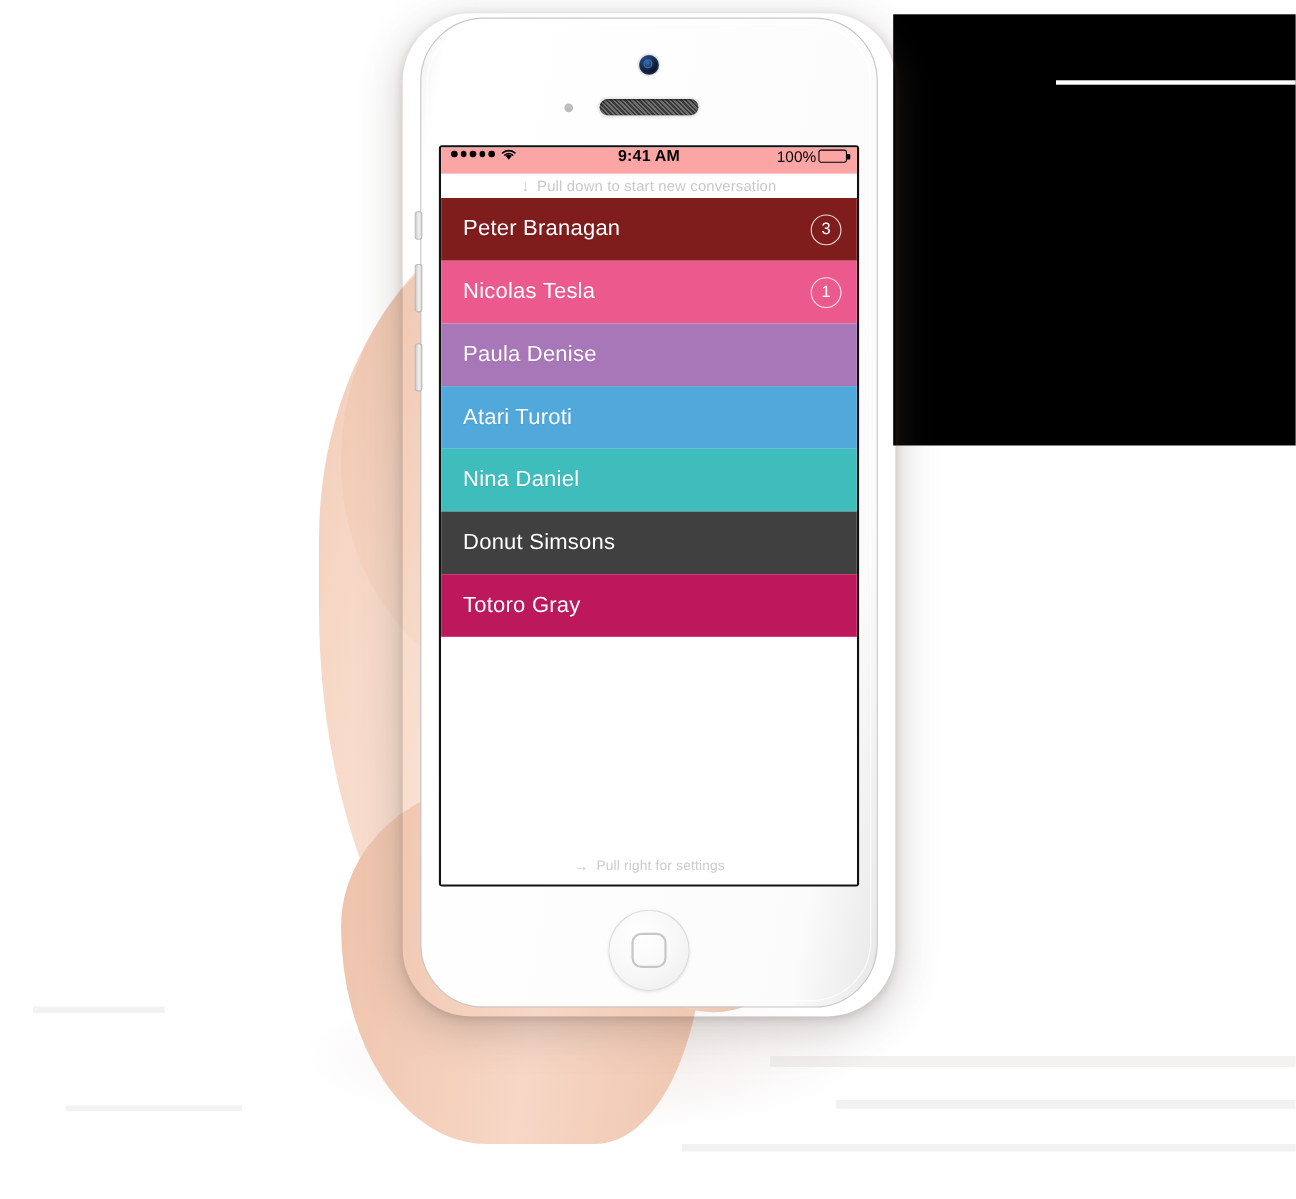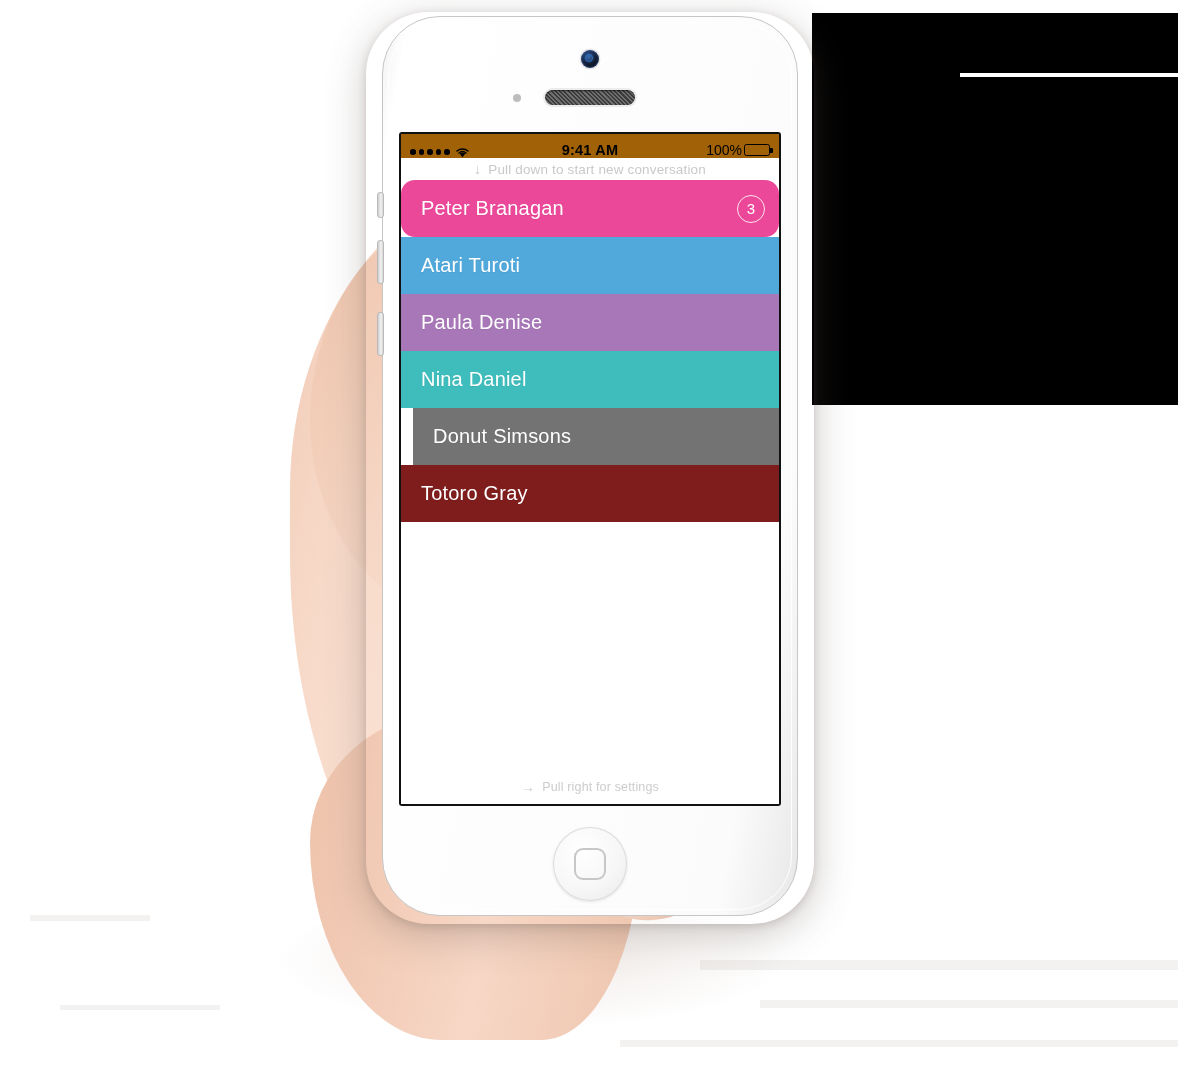--- a/index.html
+++ b/index.html
@@ -260,26 +260,26 @@
     height: 32px;
     border: 2px solid #c7c7c7;
     border-radius: 9px;
     box-sizing: border-box;
   }
 
   
   .statusbar {
     height: 24px;
     display: flex;
-    align-items: flex-end;
+    align-items: flex-start;
     padding: 0 9px;
     box-sizing: border-box;
     color: #000;
     font-size: 14px;
-    background: #a16207;
+    background: #fca5a5;
   }
   .sb-left { display: flex; align-items: center; gap: 5px; flex: 1; }
   .sb-dots { display: flex; gap: 3px; align-items: center; }
   .sb-dot {
     width: 5.5px; height: 5.5px; border-radius: 50%;
     background: #000; display: inline-block;
   }
   .wifi-icon { display: block; }
   .sb-center {
     font-size: 14.5px;
@@ -452,37 +452,41 @@
             </span>
           </div>
         </div>
 
         <div class="hint">
           <span class="hint-arrow">↓</span>
           <span>Pull down to start new conversation</span>
         </div>
 
         <div class="conv-list" id="conv-list">
-            <div class="conv-row" style="background: #ec4899; border-radius: 14px;">
+            <div class="conv-row" style="background: #7f1d1d;">
               <div class="conv-name">Peter Branagan</div>
               <div class="badge">3</div>
             </div>
+            <div class="conv-row" style="background: rgb(236, 90, 141);">
+              <div class="conv-name">Nicolas Tesla</div>
+              <div class="badge">1</div>
+            </div>
+            <div class="conv-row" style="background: rgb(167, 119, 184);">
+              <div class="conv-name">Paula Denise</div>
+            </div>
             <div class="conv-row" style="background: rgb(81, 168, 219);">
               <div class="conv-name">Atari Turoti</div>
             </div>
-            <div class="conv-row" style="background: rgb(167, 119, 184);">
-              <div class="conv-name">Paula Denise</div>
-            </div>
             <div class="conv-row" style="background: rgb(63, 188, 188);">
               <div class="conv-name">Nina Daniel</div>
             </div>
-            <div class="conv-row" style="background: #737373; margin-left: 12px;">
+            <div class="conv-row" style="background: #404040;">
               <div class="conv-name">Donut Simsons</div>
             </div>
-            <div class="conv-row" style="background: #7f1d1d;">
+            <div class="conv-row" style="background: #be185d;">
               <div class="conv-name">Totoro Gray</div>
             </div>
           </div>
 
         <div class="list-spacer"></div>
 
         <div class="footer-hint">
           <span class="hint-arrow">→</span>
           <span>Pull right for settings</span>
         </div>

